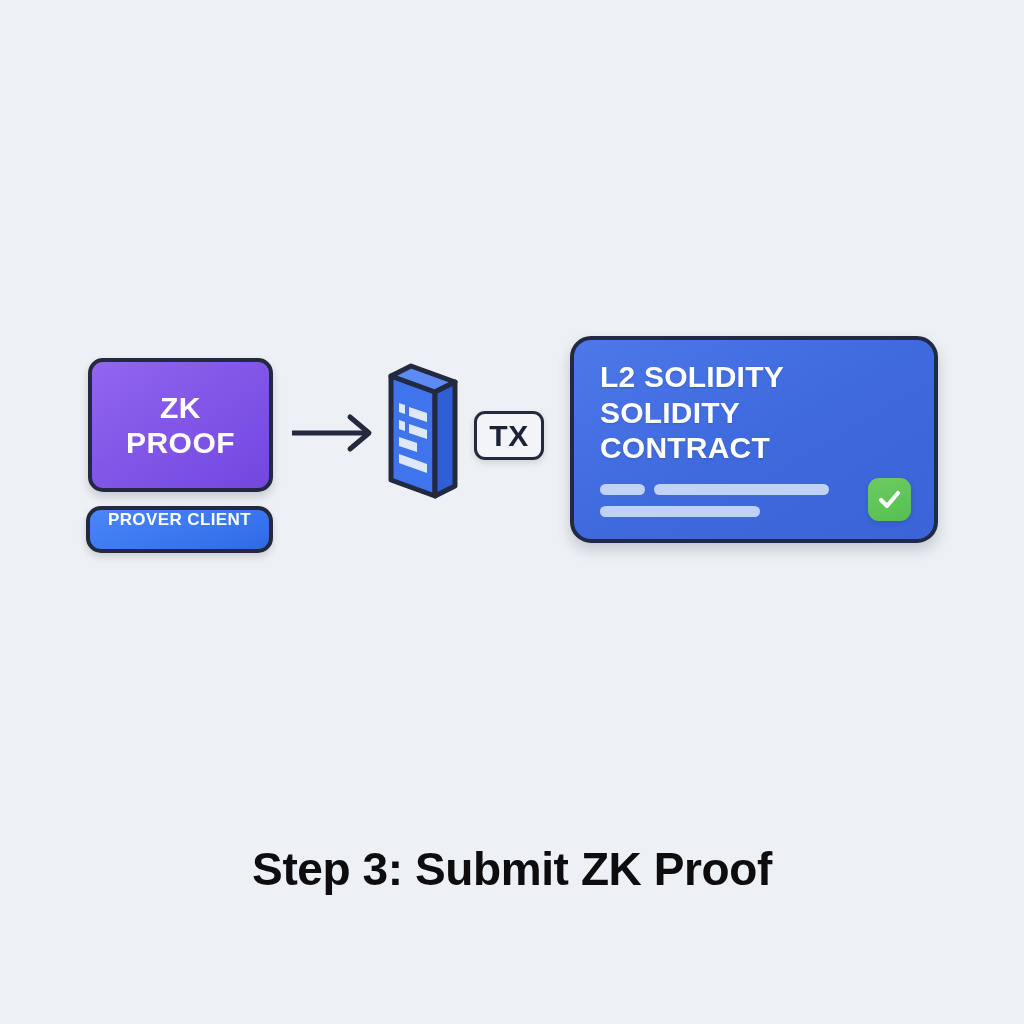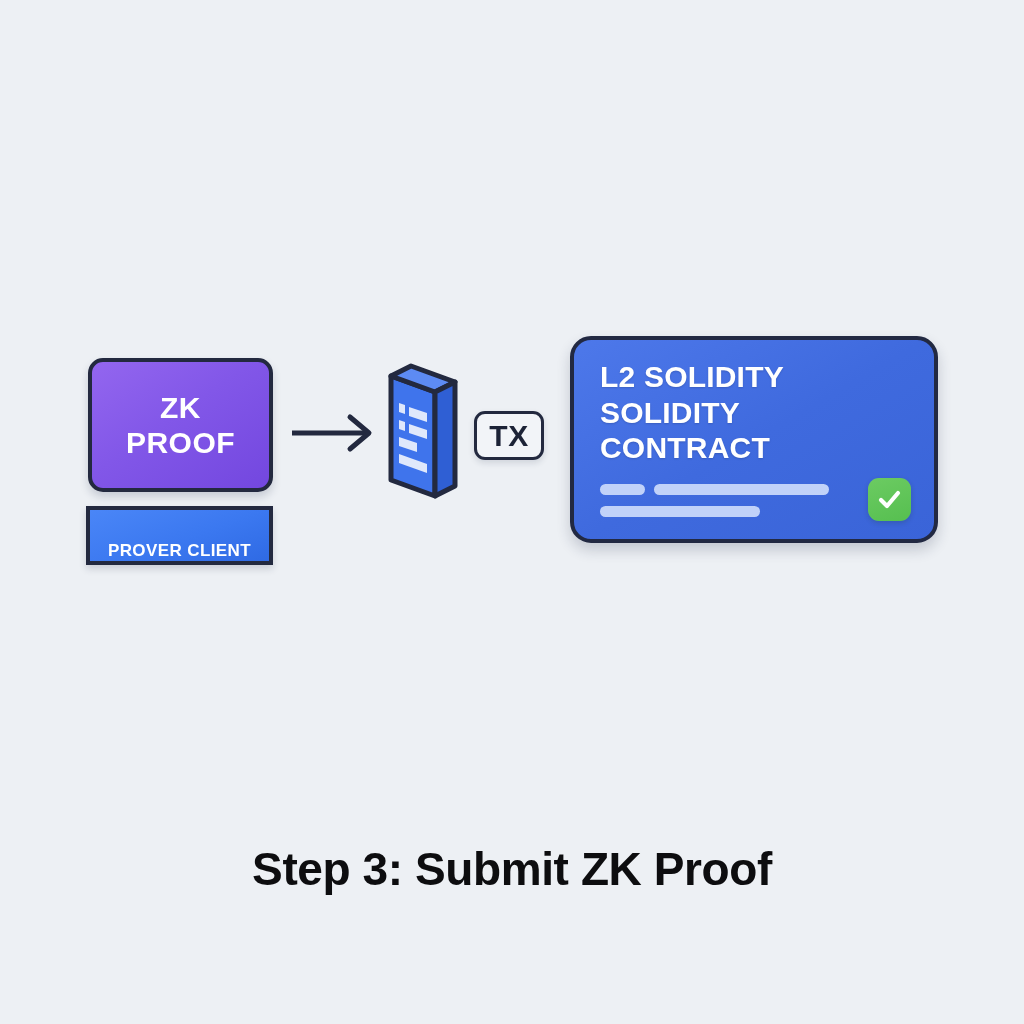--- a/index.html
+++ b/index.html
@@ -54,27 +54,27 @@
     font-weight: bold;
     letter-spacing: 0.5px;
     line-height: 1.18;
   }
 
   
   #prover-client-badge {
     left: 86px;
     top: 506px;
     width: 187px;
-    height: 59px;
+    height: 47px;
     border: 4px solid #23293f;
-    border-radius: 0;
+    border-radius: 15px;
     background: linear-gradient(160deg, #4a86f7 0%, #3b78f0 55%, #2f6ae4 100%);
     box-shadow: 0 4px 7px rgba(30,40,70,0.16);
     display: flex;
-    align-items: flex-end;
+    align-items: flex-start;
     justify-content: center;
     color: #ffffff;
     font-size: 17px;
     font-weight: bold;
     letter-spacing: 0.4px;
   }
 
   
   #flow-arrow { left: 288px; top: 412px; width: 92px; height: 44px; }
 

